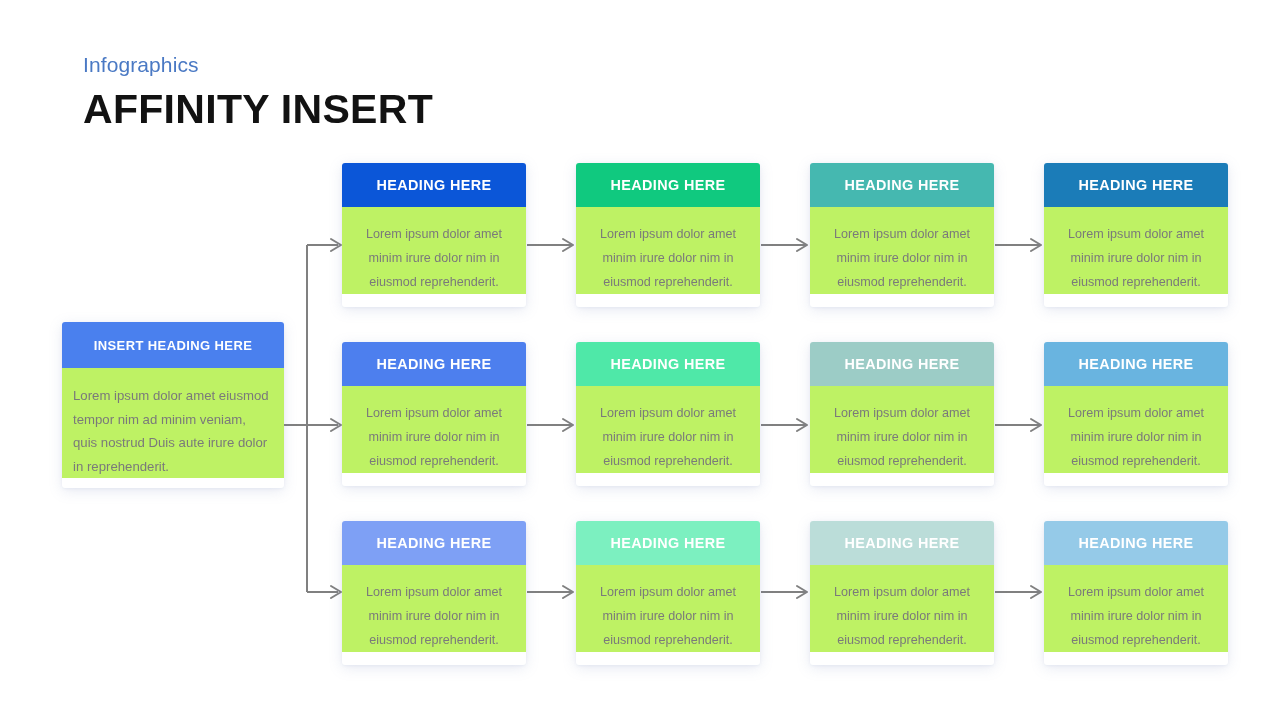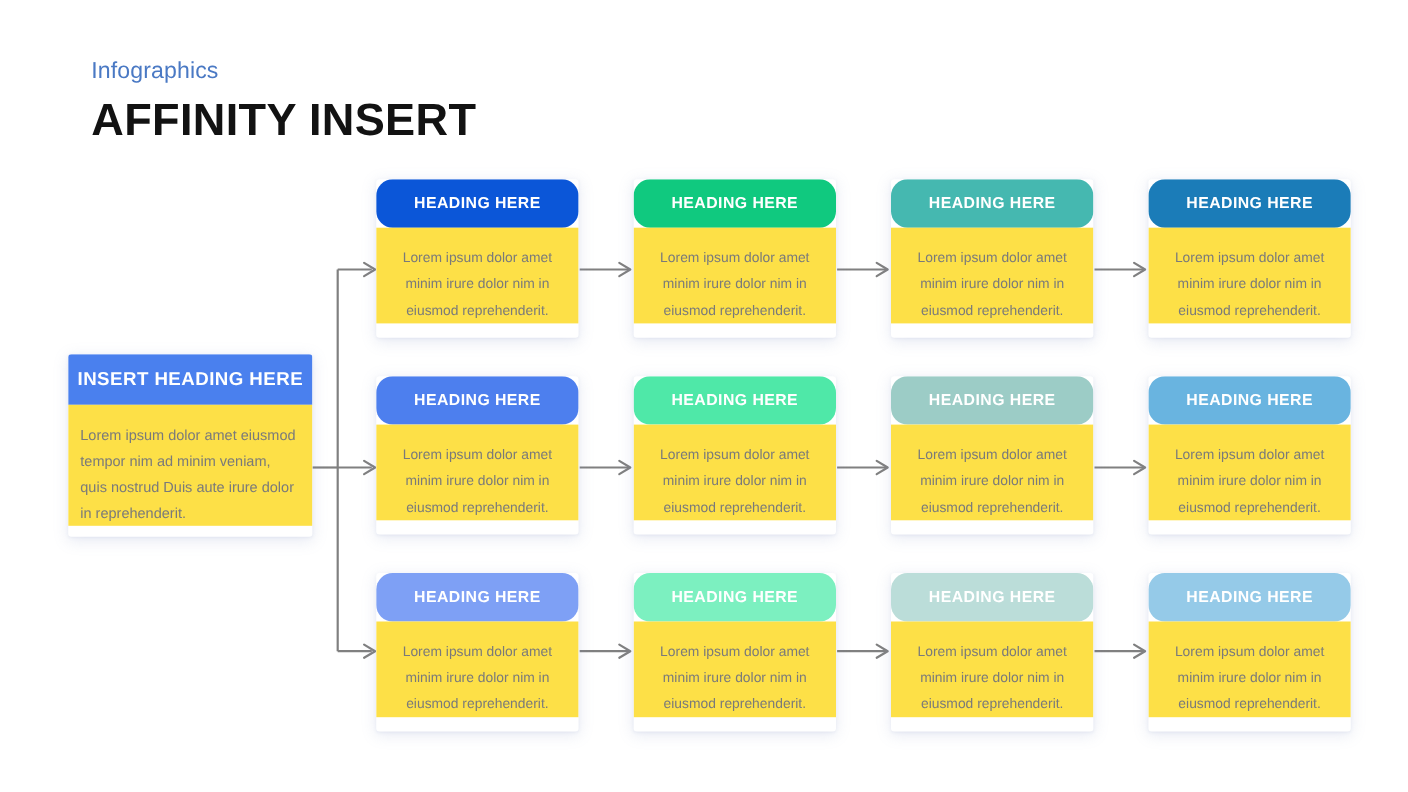--- a/index.html
+++ b/index.html
@@ -53,52 +53,51 @@
     width: 100%;
     display: flex;
     align-items: center;
     justify-content: center;
     color: #ffffff;
     font-weight: bold;
     letter-spacing: 0.4px;
     text-align: center;
   }
   .card-body {
-    background: #fde047;
+    background: #bef264;
     text-align: center;
     color: #7a7a7a;
   }
 
   
   #main-card {
     left: 62px;
     top: 322px;
     width: 222px;
     height: 166px;
   }
   #main-card .card-header {
     height: 46px;
-    font-size: 17px;
+    font-size: 13px;
   }
   #main-card .card-body {
     padding: 16px 11px 0 11px;
     font-size: 13.2px;
     line-height: 23.5px;
     text-align: left;
   }
 
   
   .grid-card {
     width: 184px;
     height: 144px;
   }
   .grid-card .card-header {
     height: 44px;
     font-size: 14.4px;
-    border-radius: 15px;
   }
   .grid-card .card-body {
     padding: 15px 16px 0 16px;
     font-size: 12.6px;
     line-height: 24px;
   }
 
   
   #connectors {
     position: absolute;

